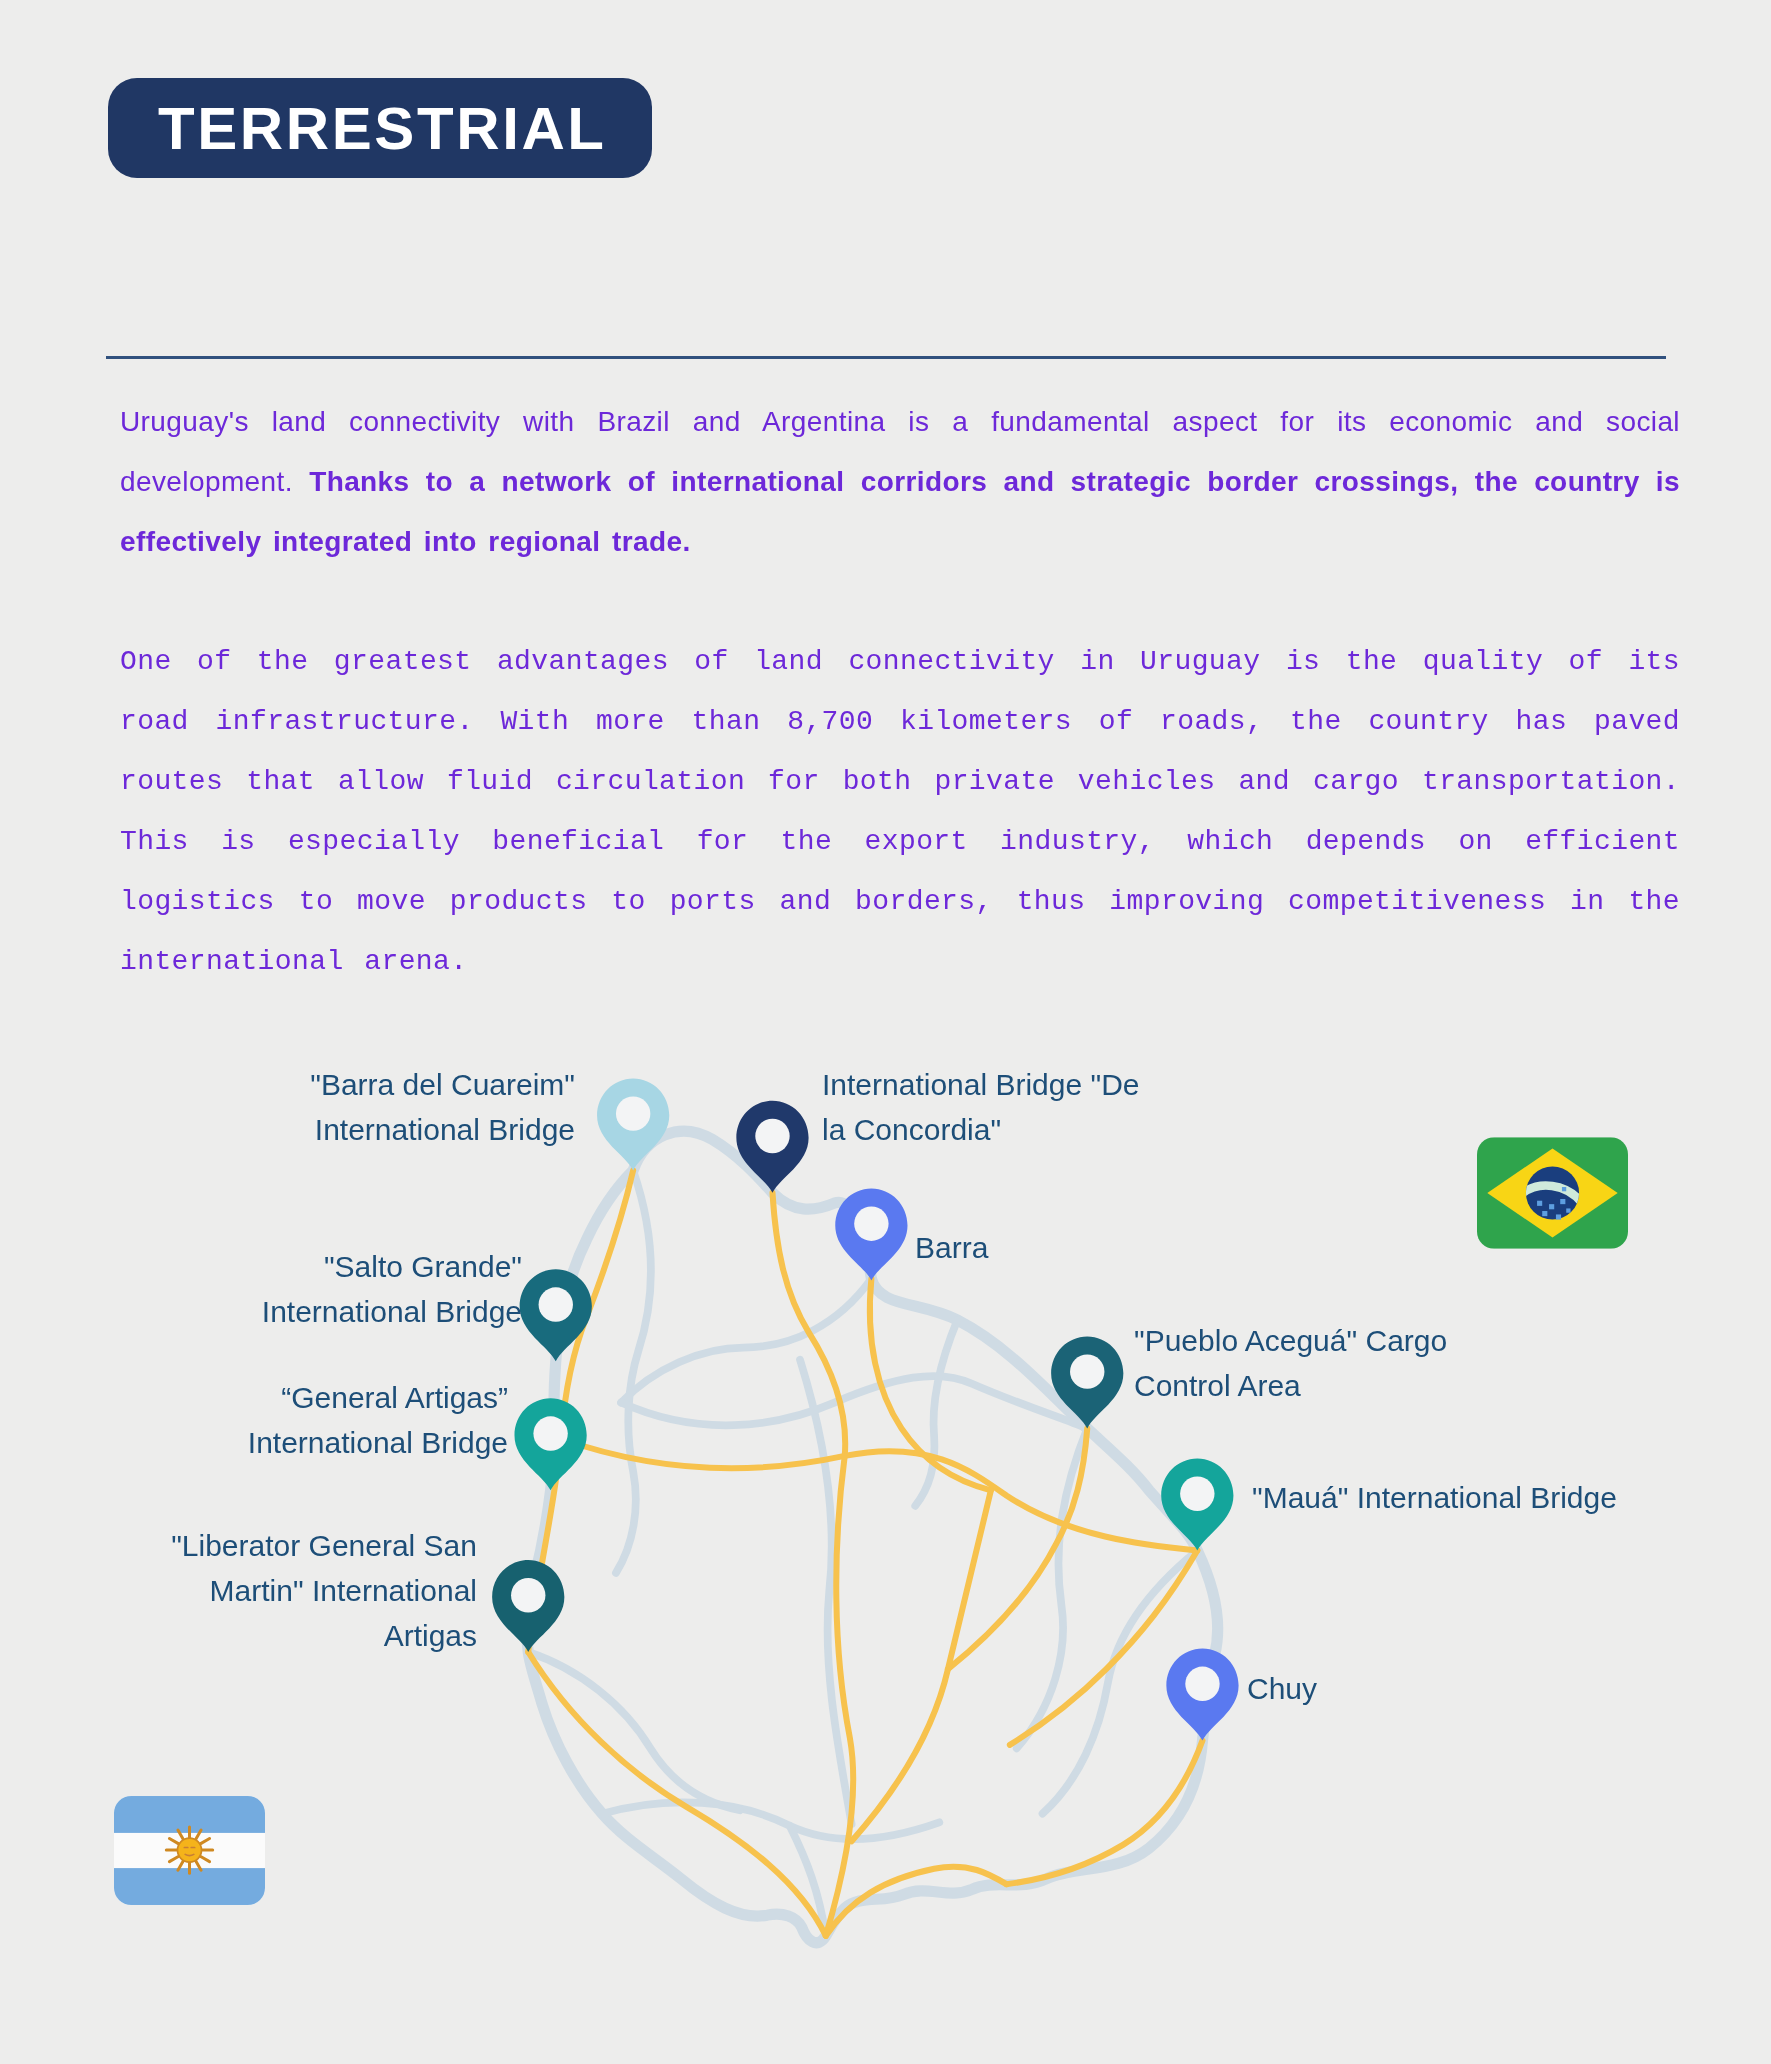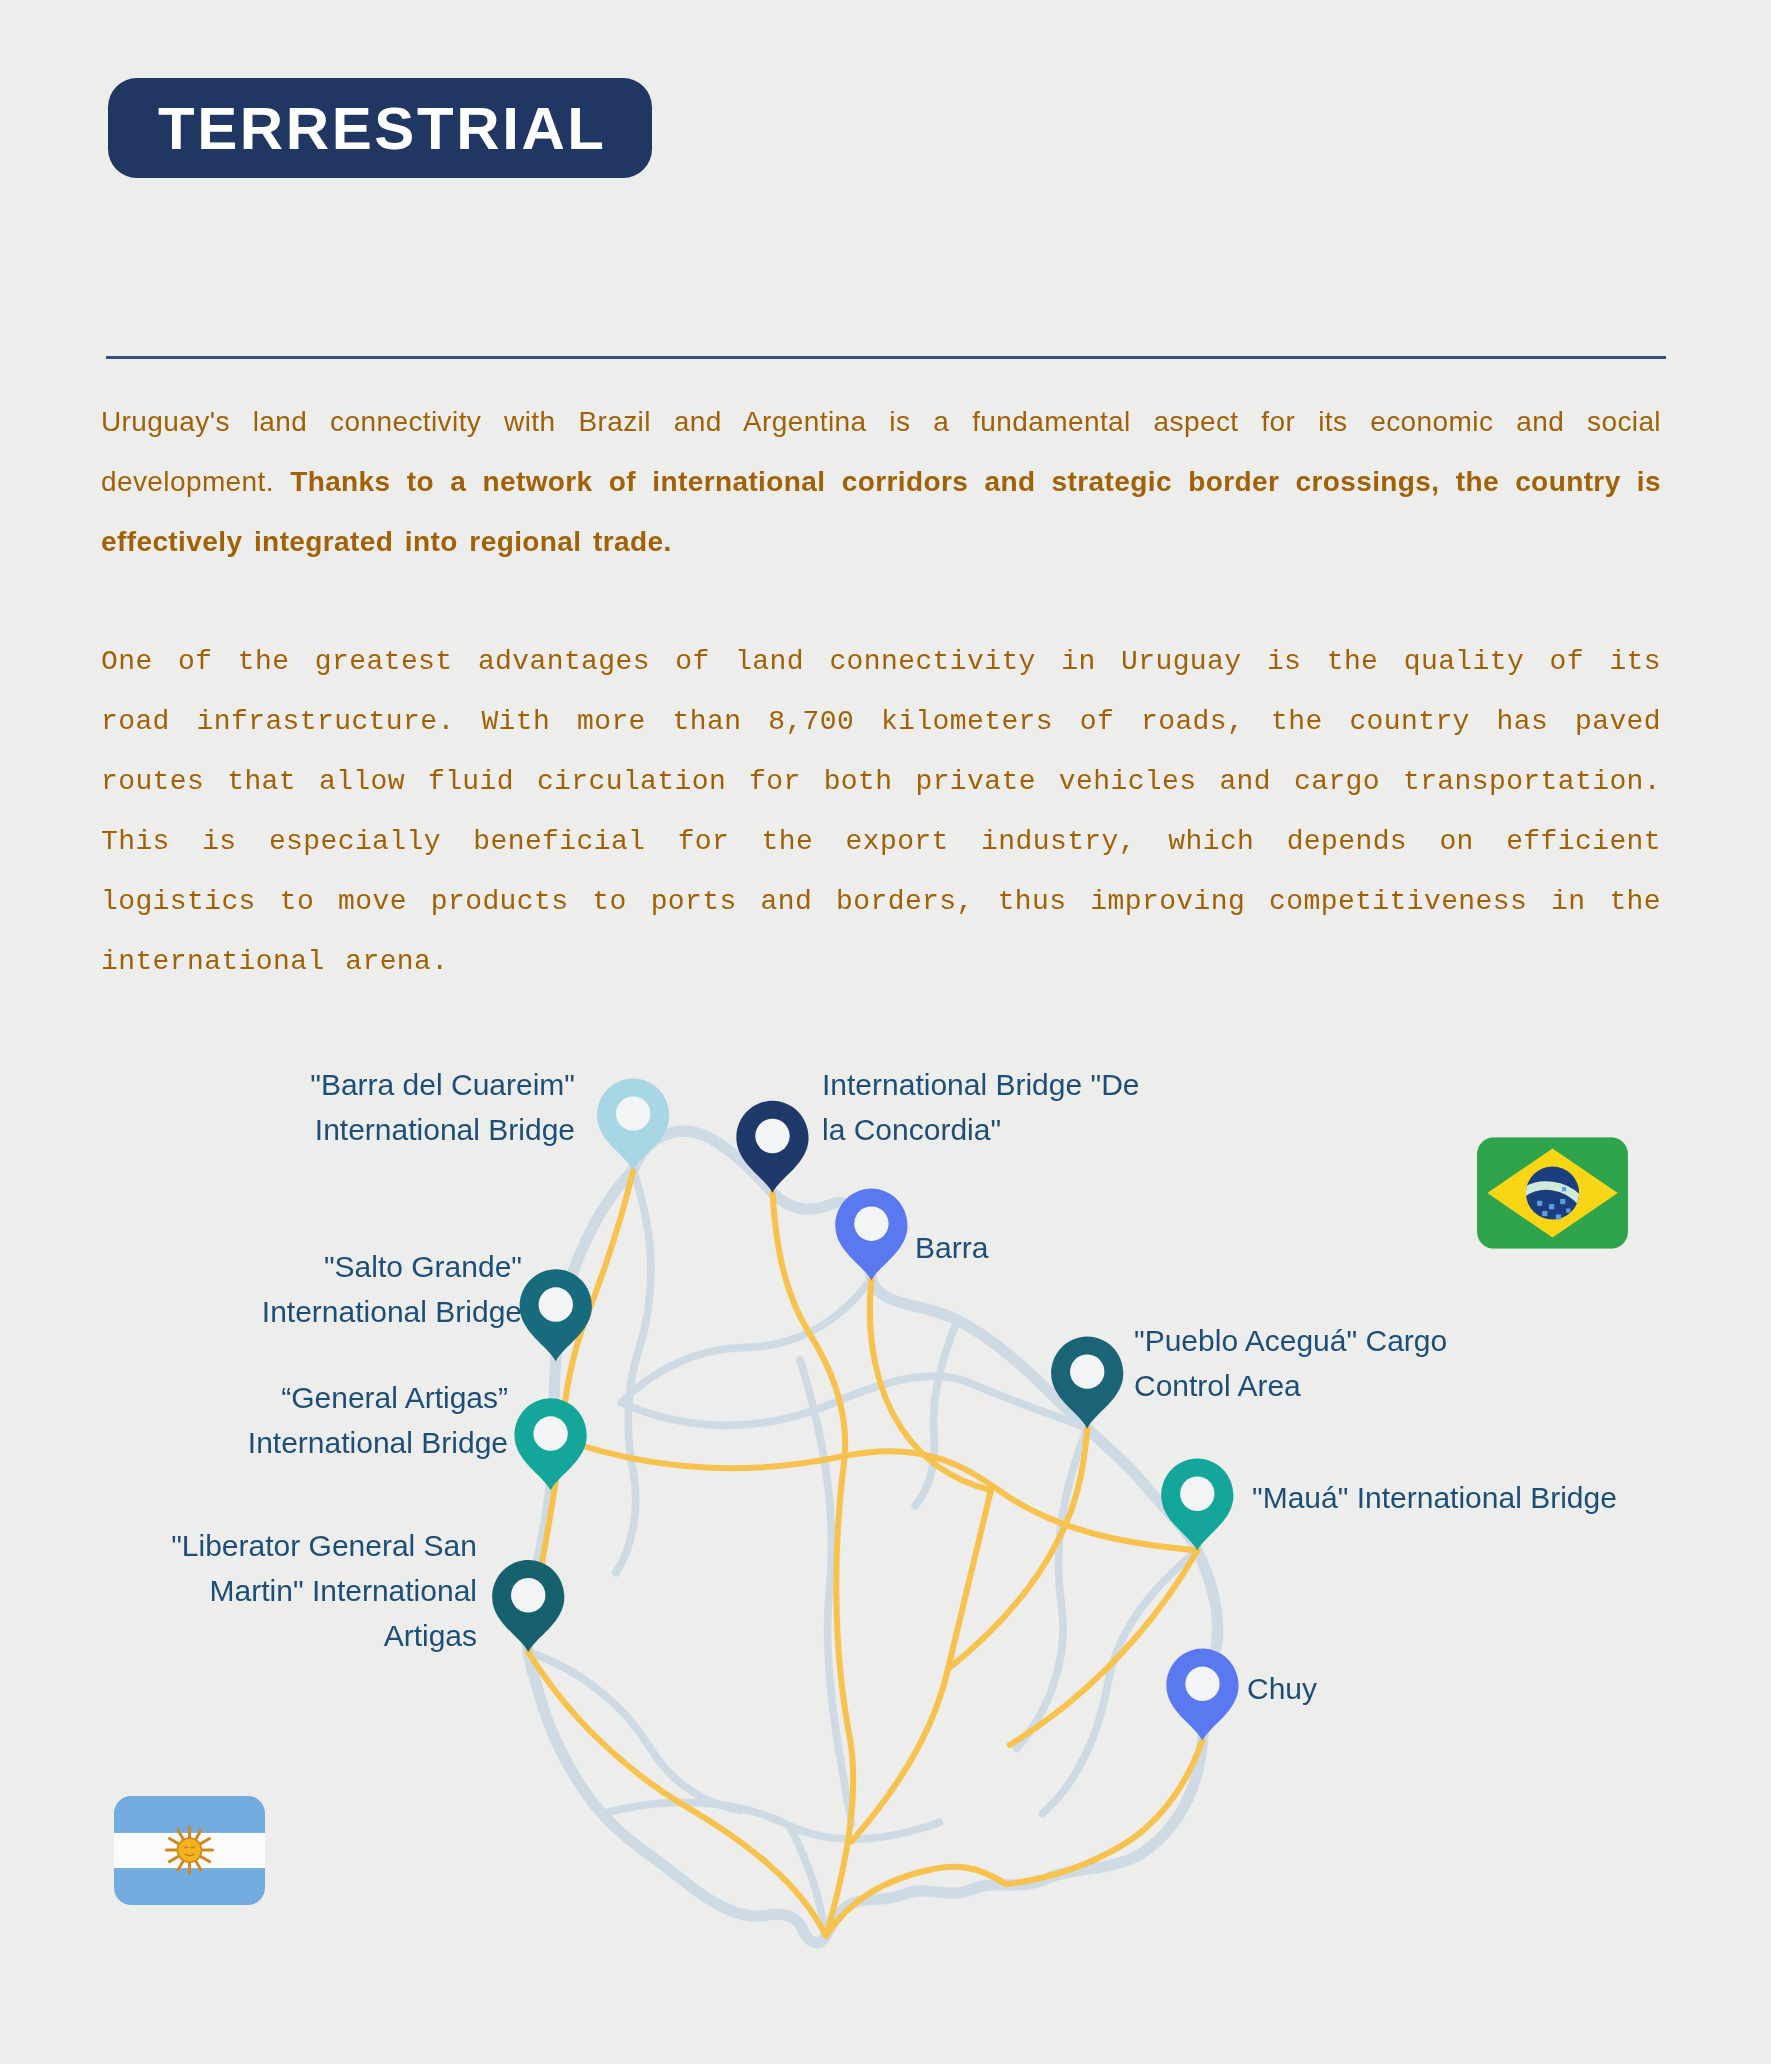--- a/index.html
+++ b/index.html
@@ -22,23 +22,23 @@
   }
   #title-box-1{top:78px;height:100px;}
   #title-box-2{top:182px;height:113px;}
   
   .divider{
     position:absolute;left:106px;top:356px;
     width:1560px;height:2.6px;background:#31517e;
   }
   
   .body-par{
-    position:absolute;left:101px;width:1560px;
+    position:absolute;left:120px;width:1560px;
     margin:0;
-    color:#a16207;
+    color:#6d28d9;
     font-size:28px;line-height:60px;
     letter-spacing:0.4px;word-spacing:3.4px;
     text-align:justify;
   }
   #par1{top:392px;}
   #par2{top:632px;font-family:Liberation Mono, monospace;}
   .body-par strong{font-weight:bold;}
   
   #map-svg{position:absolute;left:370px;top:1067px;}
   .map-label{

